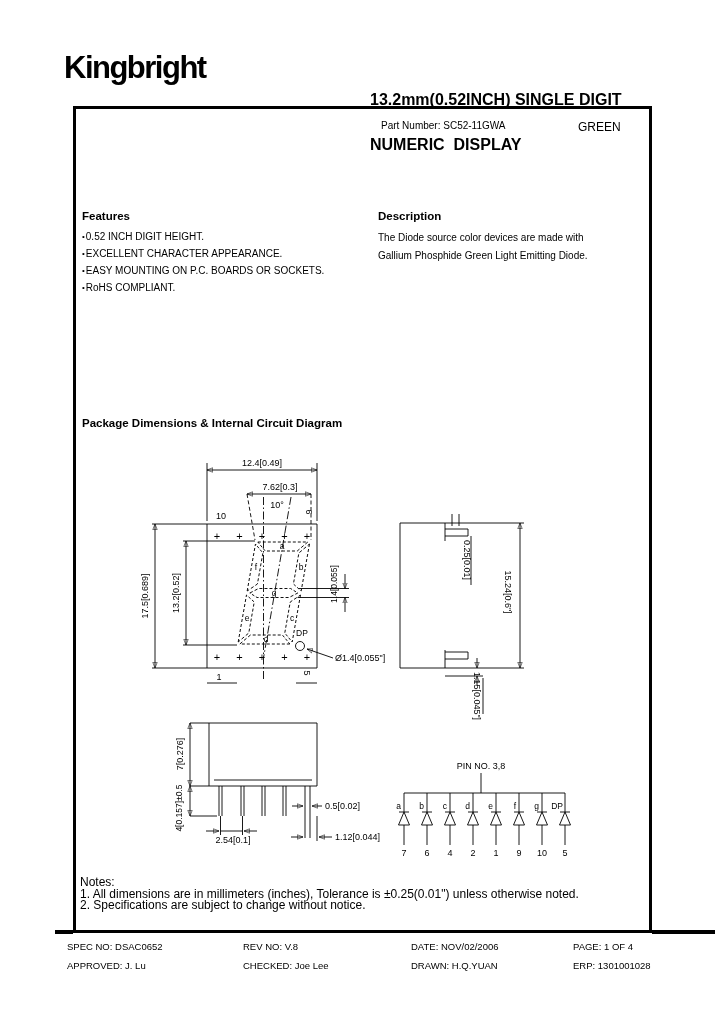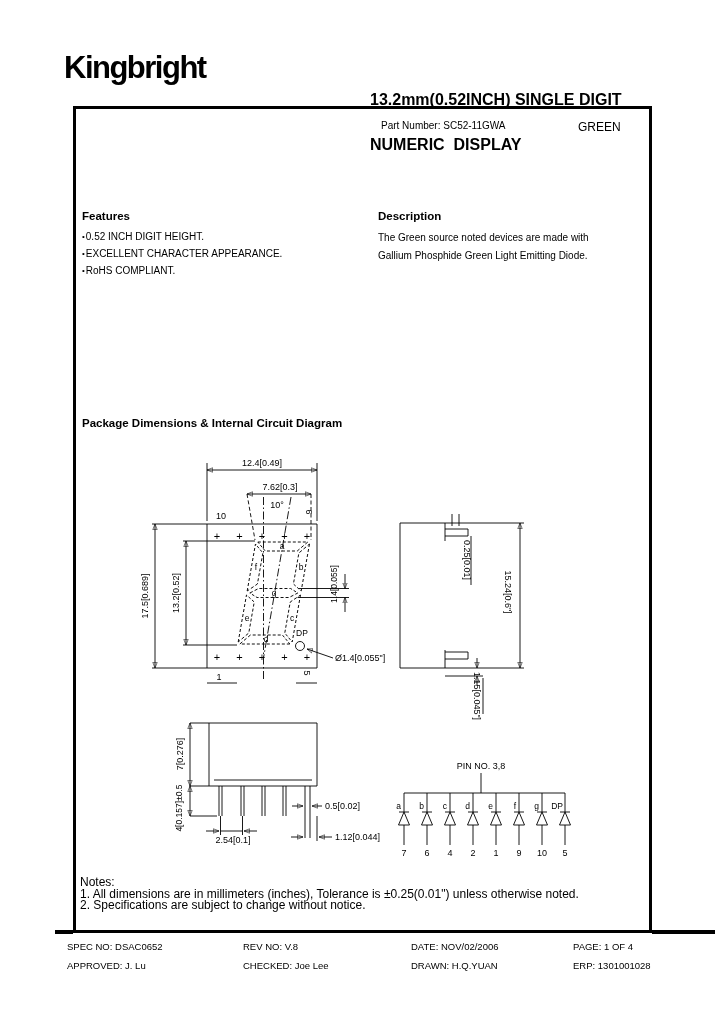--- a/index.html
+++ b/index.html
@@ -39,26 +39,27 @@
 <div class="abs rule" style="left:55px;top:930px;width:18px"></div>
 <div class="abs rule" style="left:652px;top:930px;width:63px"></div>
 
 <div class="abs partline">Part Number: SC52-11GWA</div>
 <div class="abs colorlbl">GREEN</div>
 
 <div class="abs h1" style="left:82px;top:210px">Features</div>
 <div class="abs" style="left:82px;top:228px">
   <div class="feat"><span class="b">•</span><span>0.52 INCH DIGIT HEIGHT.</span></div>
   <div class="feat"><span class="b">•</span><span>EXCELLENT CHARACTER APPEARANCE.</span></div>
+  <div class="feat"><span class="b">•</span><span>EASY MOUNTING ON P.C. BOARDS OR SOCKETS.</span></div>
   <div class="feat"><span class="b">•</span><span>RoHS COMPLIANT.</span></div>
 </div>
 
 <div class="abs h1" style="left:378px;top:210px">Description</div>
 <div class="abs desc" style="left:378px;top:229px">
-  <div>The Green source noted devices are made with</div>
+  <div>The Diode source color devices are made with</div>
   <div>Gallium Phosphide Green Light Emitting Diode.</div>
 </div>
 
 <div class="abs h1" style="left:82px;top:417px">Package Dimensions &amp; Internal Circuit Diagram</div>
 
 <svg class="abs" style="left:73px;top:440px" width="579" height="432" viewBox="73 440 579 432">
   <defs>
     <marker id="ar" viewBox="0 0 10 10" refX="9.5" refY="5" markerWidth="7" markerHeight="7" orient="auto-start-reverse">
       <path d="M0.5,1.5 L9.5,5 L0.5,8.5 z" fill="#000" stroke="none"></path>
     </marker>

